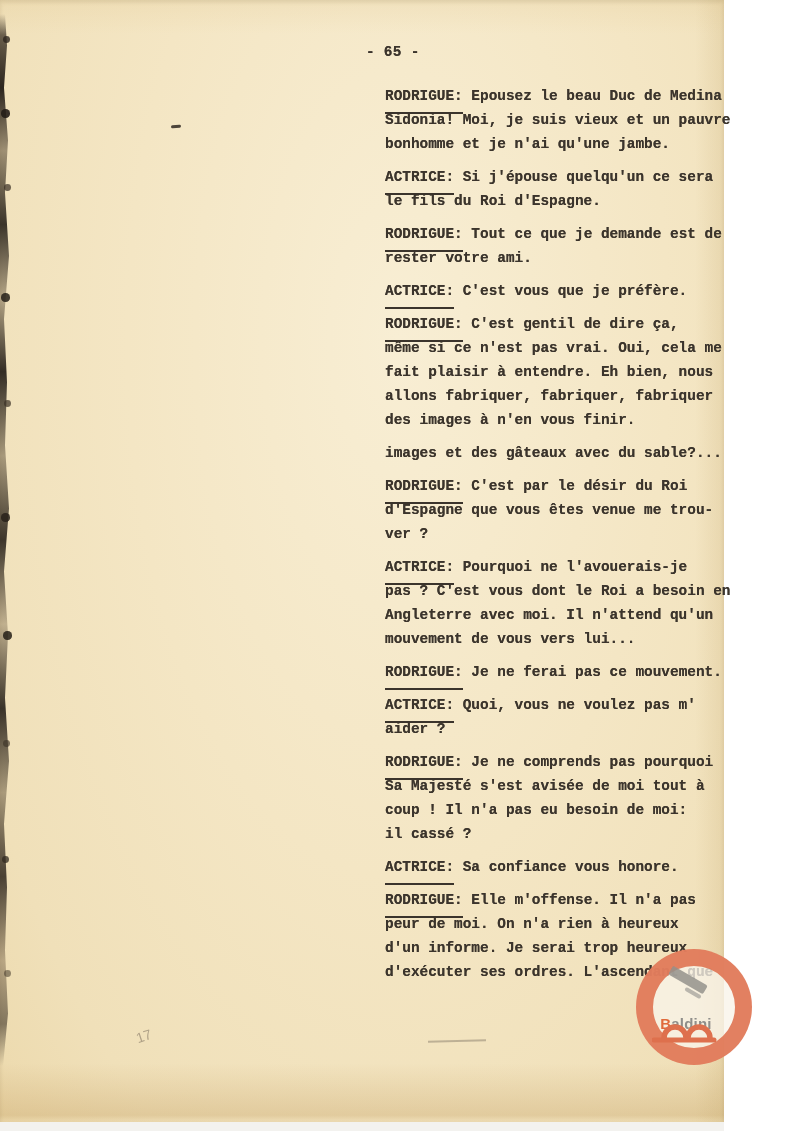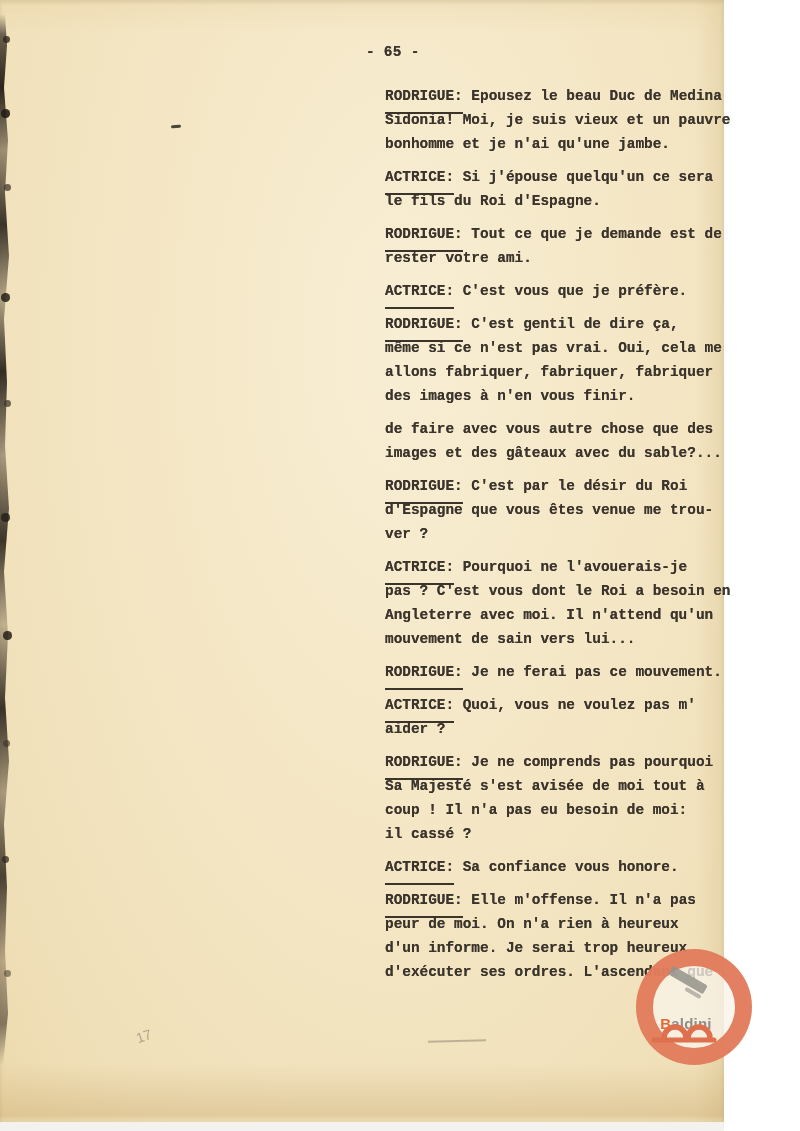--- a/index.html
+++ b/index.html
@@ -148,37 +148,37 @@
       <div class="para">
         <div class="line"><span class="speaker">RODRIGUE:</span> Tout ce que je demande est de</div>
         <div class="line">rester votre ami.</div>
       </div>
       <div class="para">
         <div class="line"><span class="speaker">ACTRICE:</span> C'est vous que je préfère.</div>
       </div>
       <div class="para">
         <div class="line"><span class="speaker">RODRIGUE:</span> C'est gentil de dire ça,</div>
         <div class="line">même si ce n'est pas vrai. Oui, cela me</div>
+        <div class="line">fait plaisir à entendre. Eh bien, nous</div>
         <div class="line">allons fabriquer, fabriquer, fabriquer</div>
         <div class="line">des images à n'en vous finir.</div>
       </div>
       <div class="para">
-        <div class="line">de faire avec vous autre chose que des</div>
         <div class="line">images et des gâteaux avec du sable?...</div>
       </div>
       <div class="para">
         <div class="line"><span class="speaker">RODRIGUE:</span> C'est par le désir du Roi</div>
         <div class="line">d'Espagne que vous êtes venue me trou-</div>
         <div class="line">ver ?</div>
       </div>
       <div class="para">
         <div class="line"><span class="speaker">ACTRICE:</span> Pourquoi ne l'avouerais-je</div>
         <div class="line">pas ? C'est vous dont le Roi a besoin en</div>
         <div class="line">Angleterre avec moi. Il n'attend qu'un</div>
-        <div class="line">mouvement de sain vers lui...</div>
+        <div class="line">mouvement de vous vers lui...</div>
       </div>
       <div class="para">
         <div class="line"><span class="speaker">RODRIGUE:</span> Je ne ferai pas ce mouvement.</div>
       </div>
       <div class="para">
         <div class="line"><span class="speaker">ACTRICE:</span> Quoi, vous ne voulez pas m'</div>
         <div class="line">aider ?</div>
       </div>
       <div class="para">
         <div class="line"><span class="speaker">RODRIGUE:</span> Je ne comprends pas pourquoi</div>

